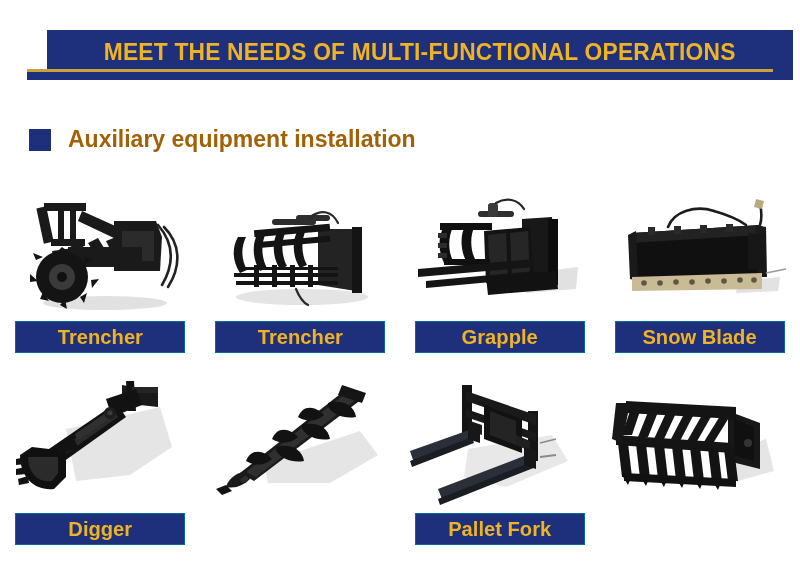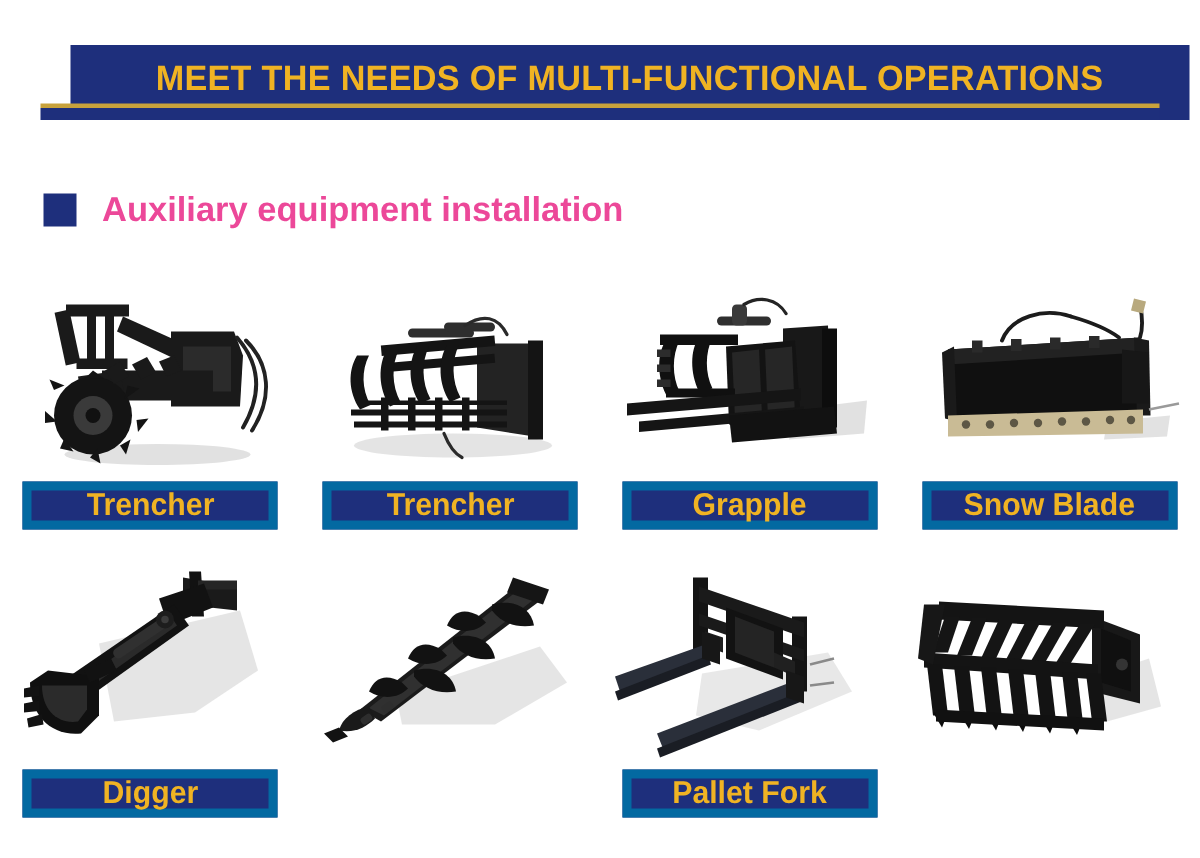--- a/index.html
+++ b/index.html
@@ -72,21 +72,21 @@
 
   #subtitle-bullet {
     width: 22px;
     height: 22px;
     background: #1e2f7c;
     flex: 0 0 auto;
   }
 
   #subtitle-text {
     margin-left: 17px;
-    color: #ec4899;
+    color: #a16207;
     font-size: 23px;
     font-weight: bold;
     white-space: nowrap;
   }
 
   
   .grid-row {
     position: absolute;
     left: 0;
     width: 800px;
@@ -106,21 +106,21 @@
     width: 180px;
     height: 130px;
     position: relative;
   }
   .thumb svg { display: block; width: 100%; height: 100%; }
 
   .label-box {
     width: 170px;
     height: 32px;
     background: #1e2f7c;
-    border: 6px solid #0369a1;
+    border: 1px solid #0369a1;
     display: flex;
     align-items: center;
     justify-content: center;
     margin-top: 6px;
   }
 
   .label-text {
     color: #f0b323;
     font-size: 21px;
     font-weight: bold;

